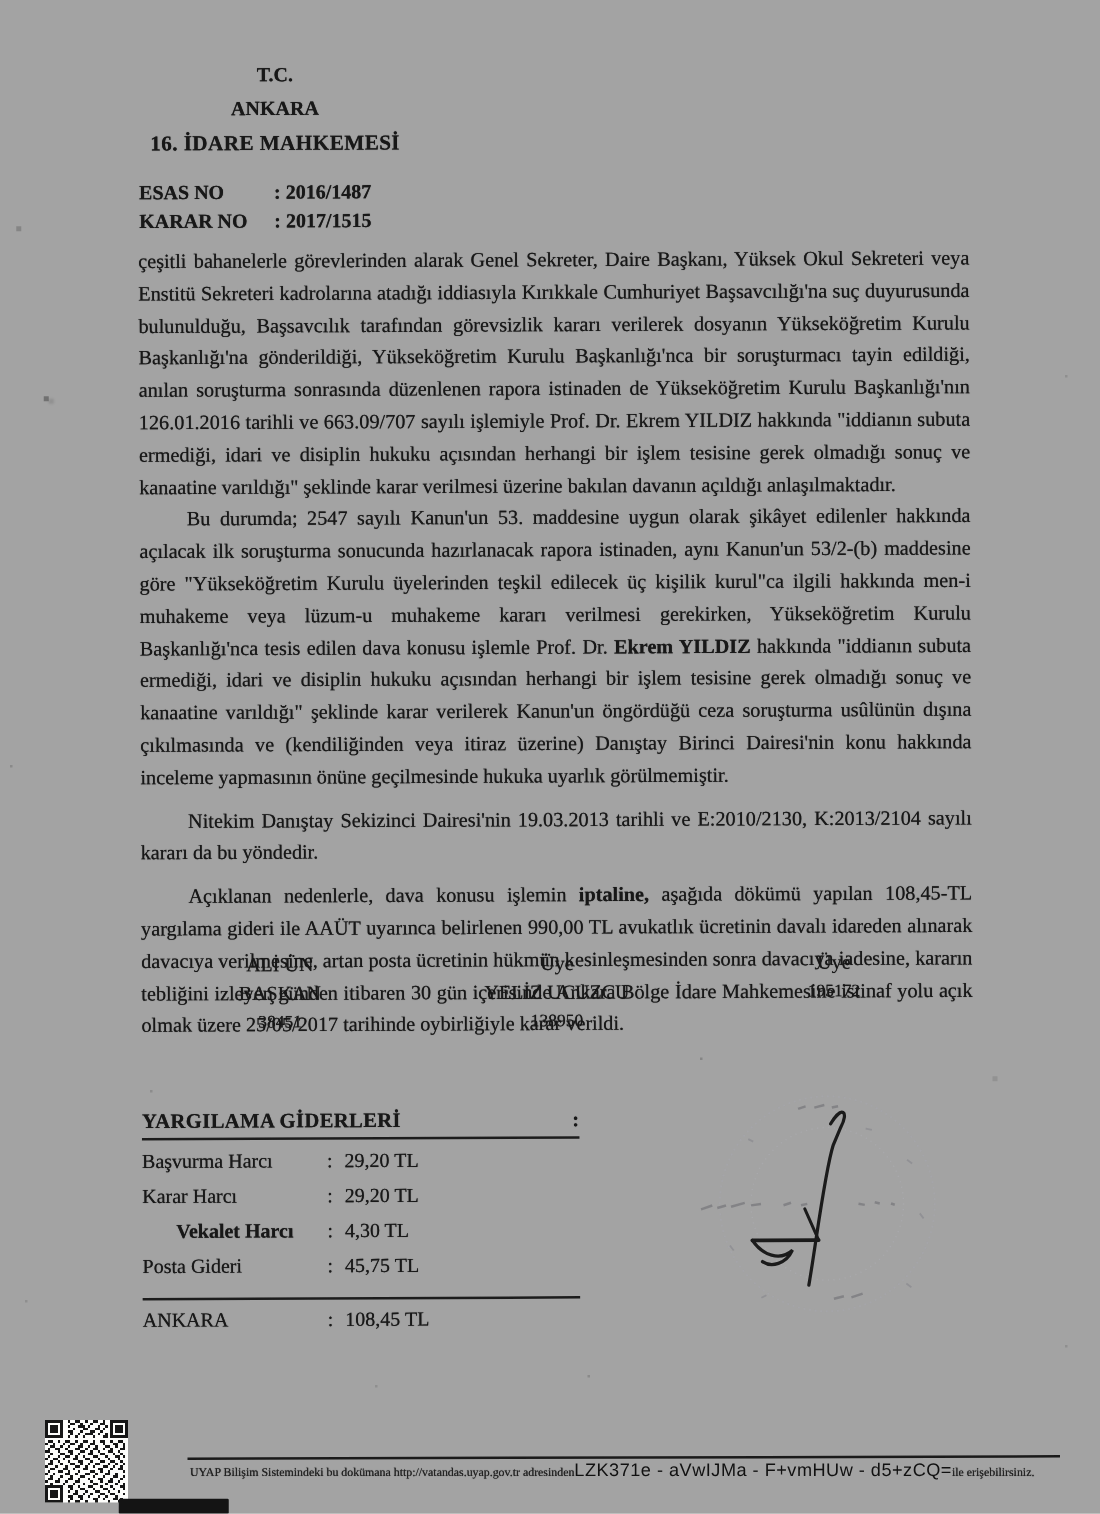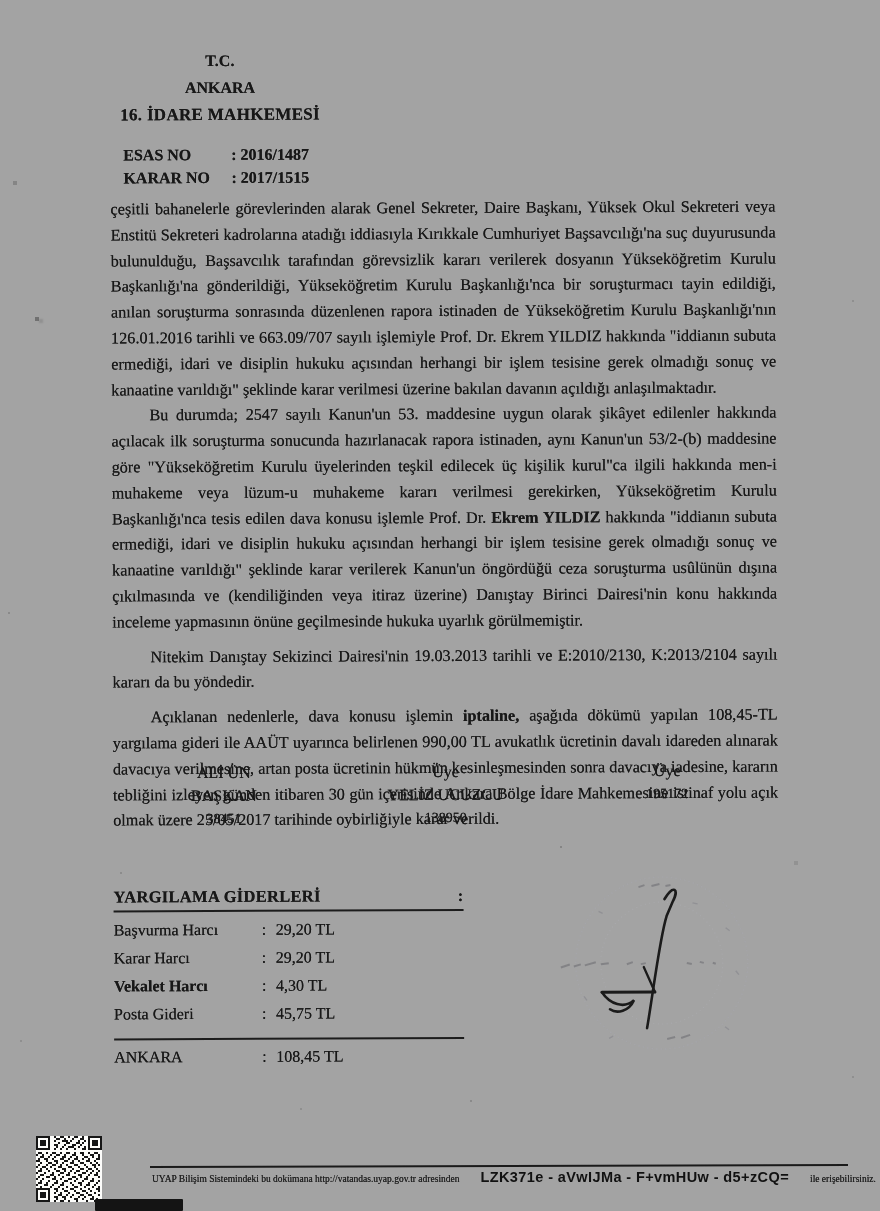--- a/index.html
+++ b/index.html
@@ -11,30 +11,30 @@
   }
   .scan-tilt{position:absolute;left:0;top:0;width:880px;height:1100px;
     transform:rotate(-0.25deg);transform-origin:440px 550px;}
   .txt{text-shadow:0 0 0.55px rgba(20,20,20,0.85);}
   
   .header{position:absolute;left:106px;top:46px;width:232px;text-align:center;
     font-weight:bold;font-size:16px;line-height:27px;}
   .header .big{font-size:17px;letter-spacing:0.3px;}
   
   .case-block{position:absolute;left:113px;top:143px;width:320px;font-size:16px;line-height:22.5px;}
-  .case-row{display:flex;margin-left:12px;}
+  .case-row{display:flex;}
   .case-label{font-weight:bold;width:108px;flex:0 0 108px;}
   .case-value{font-weight:700;}
   
   .body-text{position:absolute;left:112px;top:196px;width:665px;
     font-size:16.2px;line-height:25.8px;text-align:justify;}
   .para{margin:0;text-indent:38px;}
   .para.no-indent{text-indent:0;}
   .para.gap{margin-top:9px;}
-  .bold{font-weight:bold;}
+  .bold{font-weight:bold;text-align:center;}
   
   .signatures{position:absolute;left:112px;top:760px;width:665px;display:flex;}
   .sig-col{flex:1 1 0;text-align:center;font-size:16px;line-height:23px;}
   .sig-reg{font-size:14px;}
   
   .costs{position:absolute;left:112px;top:886px;width:350px;font-size:16px;}
   .costs-heading{display:flex;justify-content:space-between;align-items:flex-end;
     font-weight:bold;font-size:16.5px;letter-spacing:0.3px;
     border-bottom:2.5px solid #1c1c1c;padding-bottom:3px;}
   .cost-row{display:flex;margin-top:7px;line-height:21px;}
@@ -43,24 +43,24 @@
   .cost-colon{width:14px;flex:0 0 14px;}
   .cost-amount{flex:1 1 auto;text-align:left;}
   .costs-sep{border-top:2.5px solid #1c1c1c;margin-top:14px;}
   .total-row{margin-top:6px;}
   
   .stamp{position:absolute;left:545px;top:872px;width:230px;height:190px;}
   
   .footer-line{position:absolute;left:150px;top:1165px;width:698px;height:2px;
     background:#1a1a1a;transform:rotate(-0.15deg);}
   .footer-text{position:absolute;left:152px;top:1169px;width:716px;
-    display:flex;align-items:baseline;gap:21px;white-space:nowrap;}
+    display:flex;align-items:baseline;gap:0;white-space:nowrap;}
   .footer-pre,.footer-suf{font-size:9.5px;color:#222;}
   .footer-code{font-family:"Liberation Sans","DejaVu Sans",sans-serif;
-    font-size:14.5px;font-weight:700;color:#111;letter-spacing:0.4px;}
+    font-size:14.5px;font-weight:400;color:#111;letter-spacing:0.4px;}
   .qr{position:absolute;left:34px;top:1136px;width:70px;height:66px;}
   .black-bar{position:absolute;left:95px;top:1199px;width:88px;height:12px;
     background:#141414;border-radius:1px;}
   
   .specks{position:absolute;left:0;top:0;width:2px;height:2px;background:transparent;
     box-shadow:
       14px 182px 0 1px rgba(0,0,0,0.18),
       36px 318px 0 1px rgba(0,0,0,0.30),
       40px 320px 2px 1px rgba(0,0,0,0.12),
       8px 612px 0 0 rgba(0,0,0,0.15),

